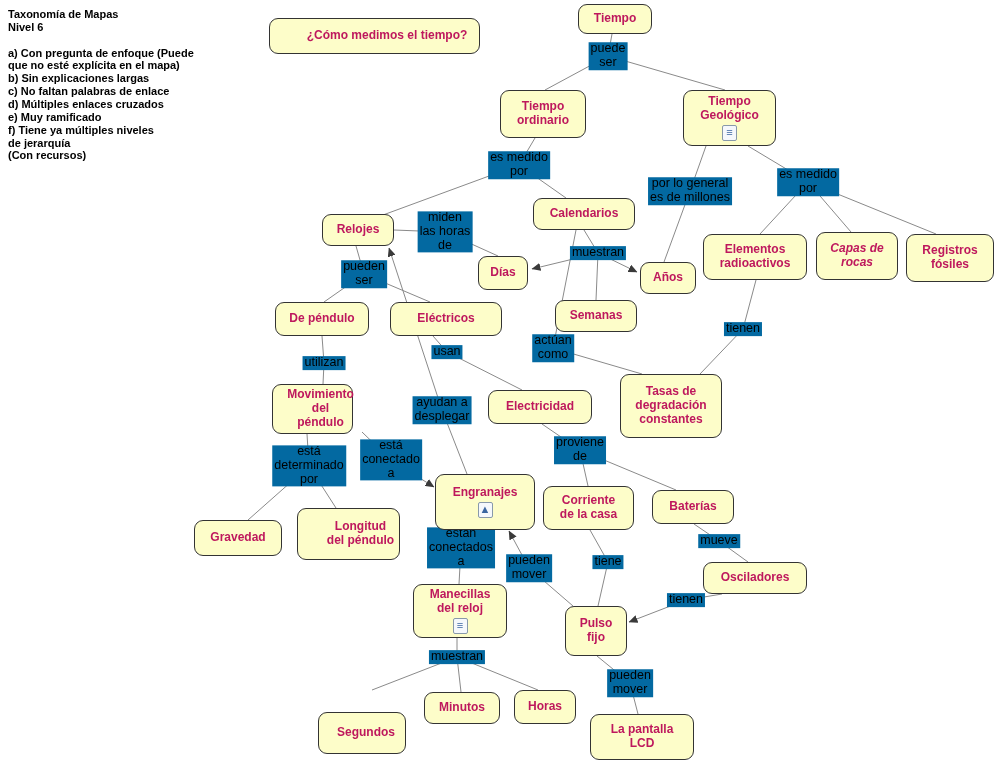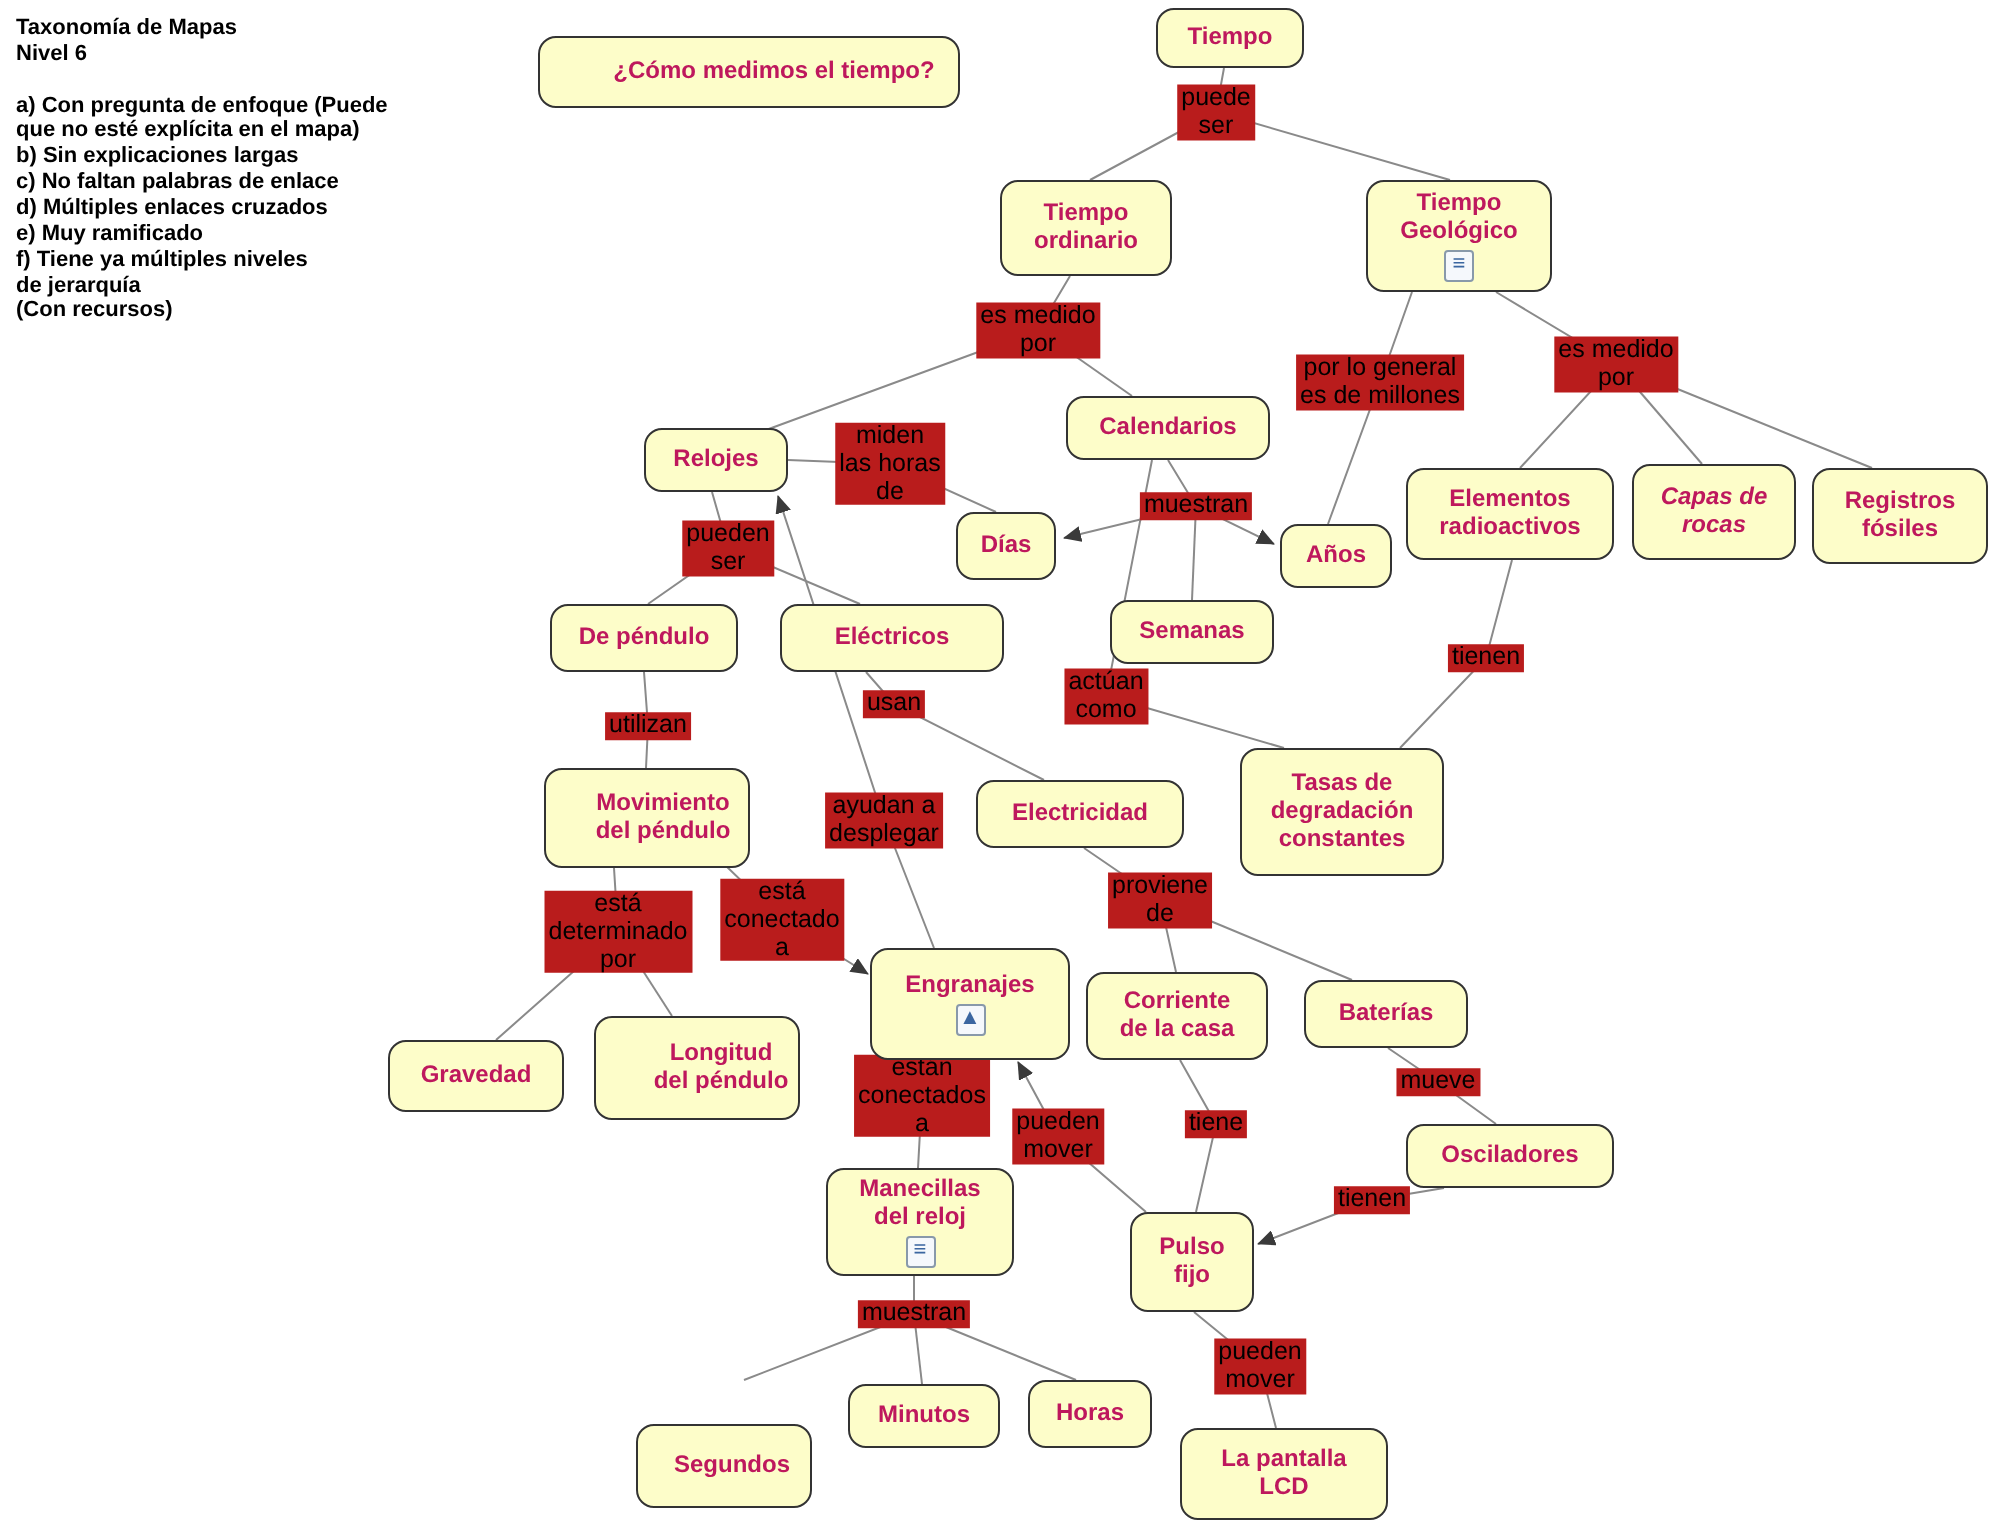--- a/index.html
+++ b/index.html
@@ -60,21 +60,21 @@
     font-size: 11px;
     line-height: 13px;
     display: flex;
     align-items: center;
     justify-content: center;
   }
   .linklabel {
     position: absolute;
     transform: translate(-50%, -50%);
     z-index: 2;
-    background: #b91c1c;
+    background: #0369a1;
     padding: 0 2px;
     font-size: 12.5px;
     line-height: 1.1;
     color: #000000;
     text-align: center;
     white-space: pre-line;
   }
 </style>
 </head>
 <body>
@@ -176,21 +176,21 @@
       </div>
       <div class="node" style="left: 555px; top: 300px; width: 82px; height: 32px;">
         <span class="node-text">Semanas</span>
       </div>
       <div class="node" style="left: 275px; top: 302px; width: 94px; height: 34px;">
         <span class="node-text">De péndulo</span>
       </div>
       <div class="node" style="left: 390px; top: 302px; width: 112px; height: 34px;">
         <span class="node-text">Eléctricos</span>
       </div>
-      <div class="node" style="left: 272px; top: 384px; width: 103px; height: 50px; padding-left: 20px;">
+      <div class="node" style="left: 272px; top: 384px; width: 81px; height: 50px; padding-left: 20px;">
         <span class="node-text">Movimiento
 del péndulo</span>
       </div>
       <div class="node" style="left: 488px; top: 390px; width: 104px; height: 34px;">
         <span class="node-text">Electricidad</span>
       </div>
       <div class="node" style="left: 620px; top: 374px; width: 102px; height: 64px;">
         <span class="node-text">Tasas de
 degradación
 constantes</span>

